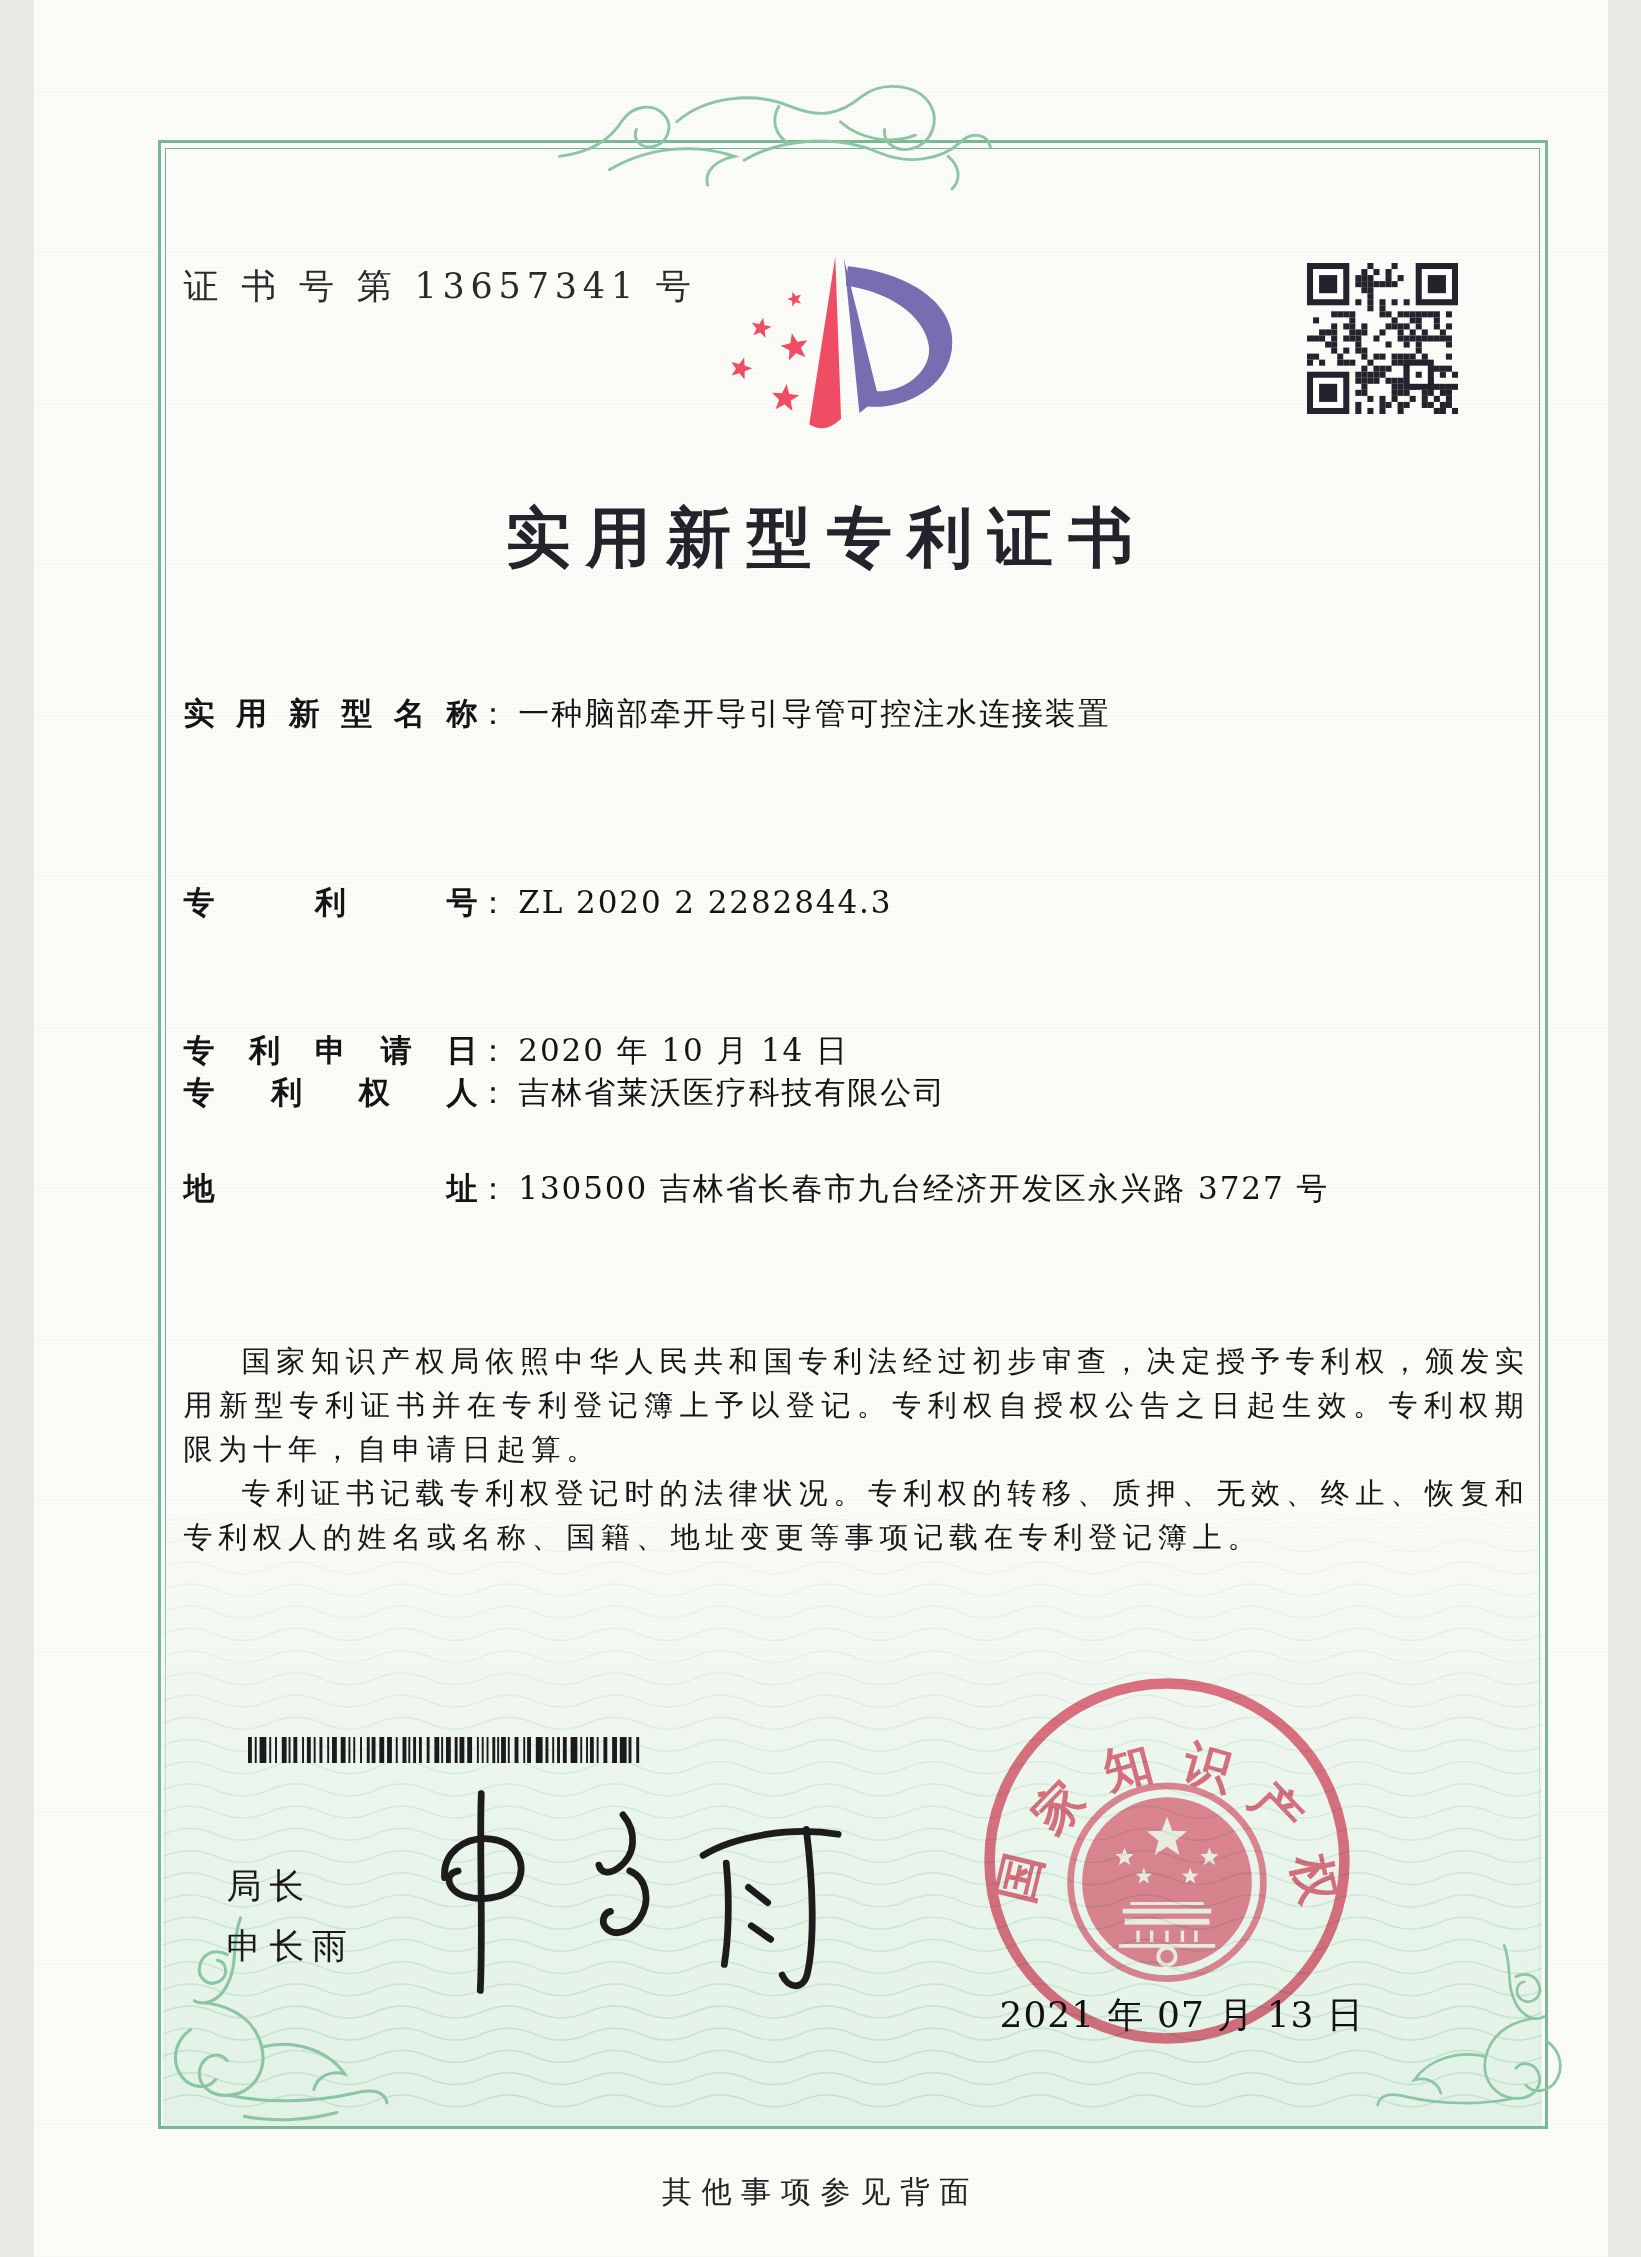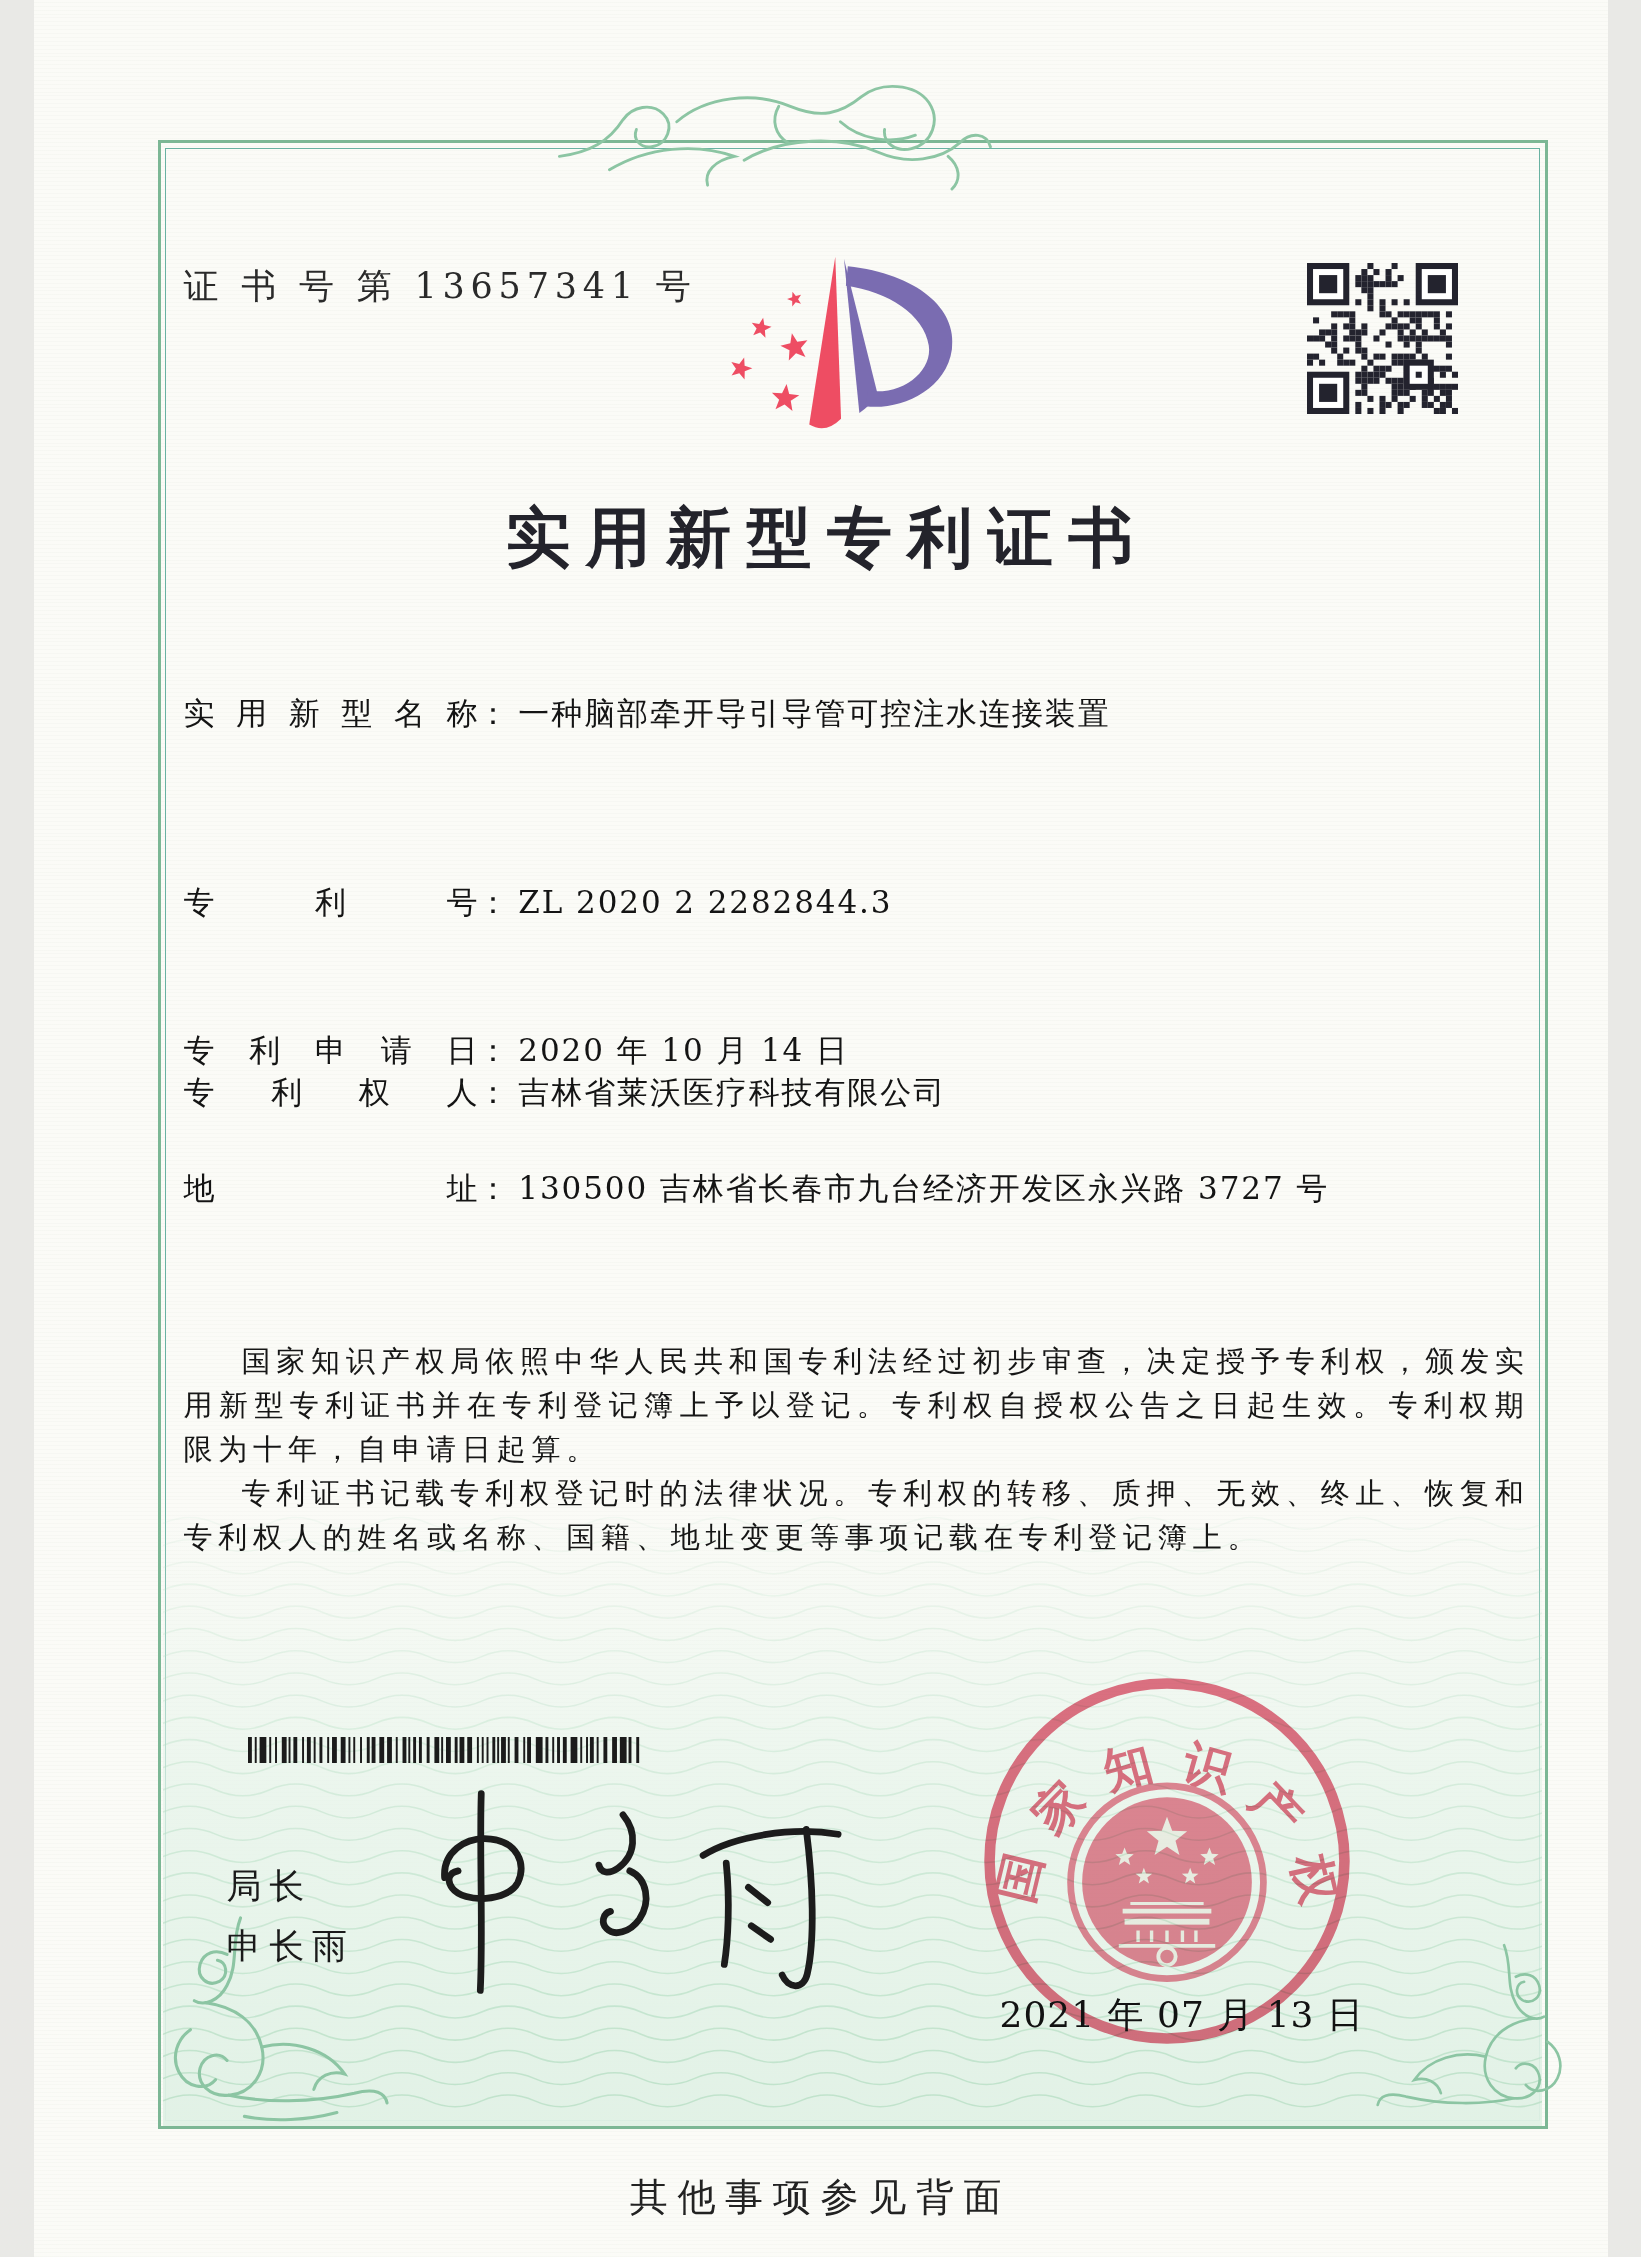--- a/index.html
+++ b/index.html
@@ -18,38 +18,38 @@
   .orn{position:absolute;pointer-events:none;}
   .waves{position:absolute;left:129px;top:1506px;width:1379px;height:620px;}
   
   .cert-no{position:absolute;left:150px;top:263px;font-size:35px;letter-spacing:5.8px;color:#2a2a2a;white-space:nowrap;}
   .logo{position:absolute;left:690px;top:249px;width:237px;height:188px;}
   .qr{position:absolute;left:1273px;top:263px;width:151px;height:151px;}
   .title{position:absolute;left:0;right:0;top:494px;margin:0;text-align:center;
          font-size:65px;font-weight:bold;letter-spacing:15.4px;padding-left:13px;color:#23232b;}
   
   .frow{position:absolute;left:150px;font-size:31px;white-space:nowrap;color:#141414;}
-  .jlabel{display:inline-block;width:294px;text-align:justify;text-align-last:justify;vertical-align:bottom;}
+  .jlabel{display:inline-block;width:294px;text-align:justify;text-align-last:justify;vertical-align:bottom;font-weight:bold;}
   .colon{display:inline-block;}
   .fvalue{letter-spacing:1.9px;}
   .flabel2{margin-left:62px;letter-spacing:4.8px;}
   
   .bodytext{position:absolute;left:150px;top:1339px;width:1346px;font-size:29px;
             letter-spacing:5.8px;line-height:44px;text-align:justify;color:#161616;}
   .bodytext p{margin:0;text-indent:2em;}
   
   .barcode{position:absolute;left:214px;top:1737px;width:396px;height:26px;}
   .officer{position:absolute;left:193px;top:1856px;font-size:35px;color:#1a1a1a;}
   .officer div{height:60px;line-height:60px;letter-spacing:7.7px;}
   .sig{position:absolute;left:391px;top:1786px;width:425px;height:217px;}
   .seal{position:absolute;left:944px;top:1672px;width:378px;height:378px;mix-blend-mode:multiply;opacity:.93;}
   .seal-date{position:absolute;left:966px;top:1991px;width:338px;text-align:center;
              font-size:36px;color:#121212;white-space:nowrap;letter-spacing:1px;}
   .page-num{position:absolute;left:0;right:0;top:2086px;text-align:center;font-size:26px;letter-spacing:2.9px;color:#222;}
-  .back-note{position:absolute;left:0;right:0;top:2172px;text-align:center;font-size:38px;letter-spacing:9.7px;color:#222;}
+  .back-note{position:absolute;left:0;right:0;top:2172px;text-align:center;font-size:30px;letter-spacing:9.7px;color:#222;}
   .mirror{transform:scaleX(-1);}
 </style>
 </head>
 <body>
 
 <div class="page">
 
   <div class="frame"></div>
 
   <svg class="waves" id="waves" viewBox="0 0 1428 642">

